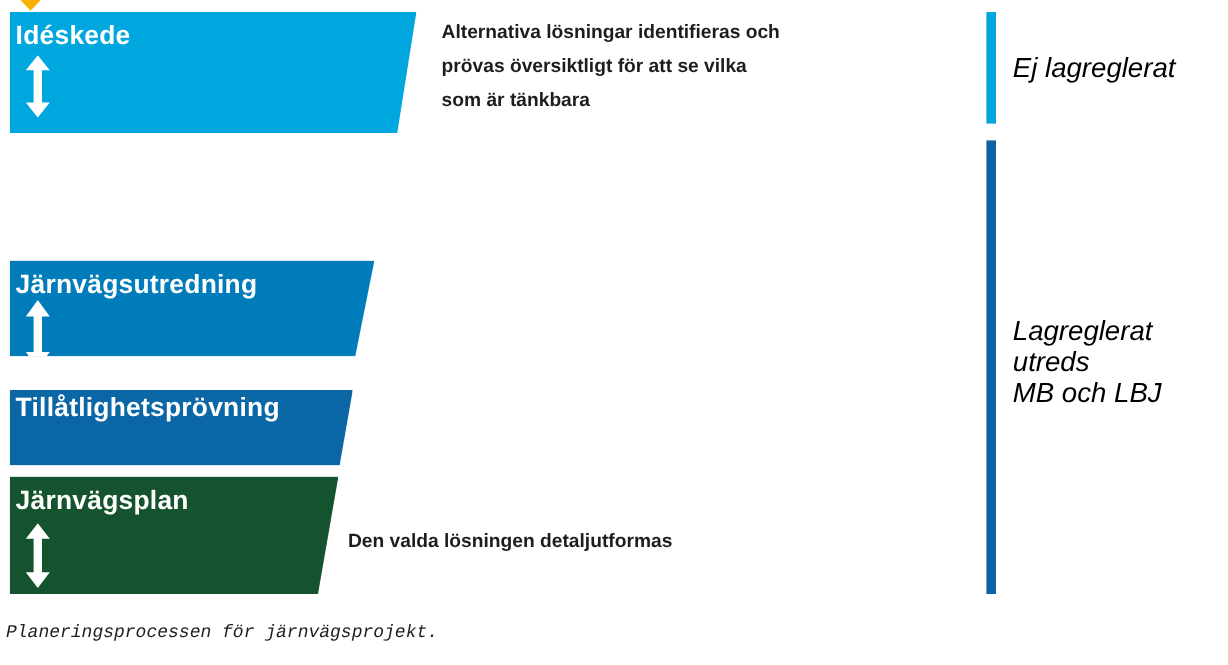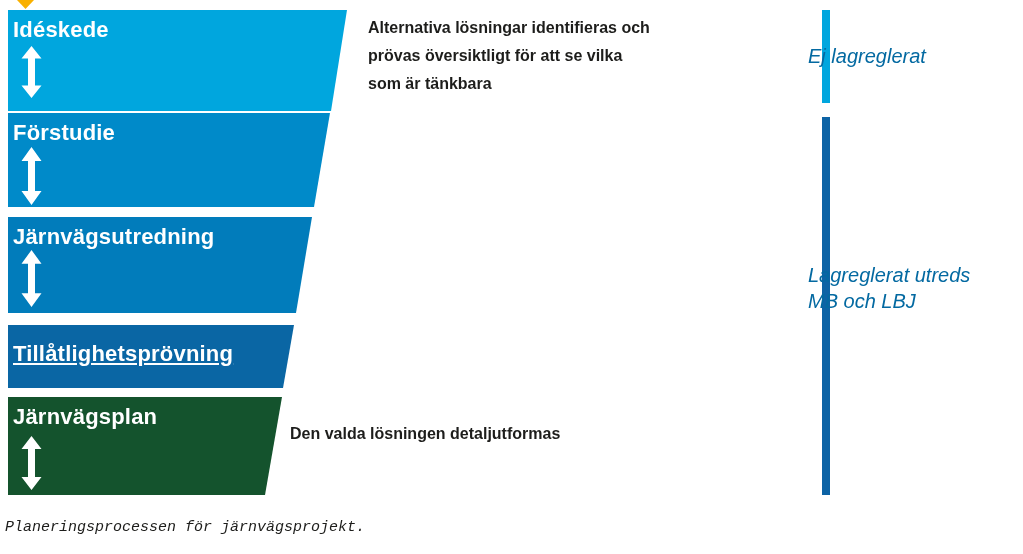--- a/index.html
+++ b/index.html
@@ -23,54 +23,54 @@
     letter-spacing:0.2px;
     white-space:nowrap;
   }
   .stage .updown{
     position:absolute;
     left:13px;
   }
   
   #stage-1{top:10px;width:339px;height:101px;clip-path:polygon(0 0,339px 0,323px 100%,0 100%);}
   #stage-2{top:113px;width:322px;height:94px;clip-path:polygon(0 0,322px 0,306px 100%,0 100%);}
-  #stage-3{top:217px;width:304px;height:96px;clip-path:polygon(0 0,304px 0,288px 100%,0 100%);}
+  #stage-3{top:217px;width:304px;height:80px;clip-path:polygon(0 0,304px 0,288px 100%,0 100%);}
   #stage-4{top:325px;width:286px;height:63px;clip-path:polygon(0 0,286px 0,275px 100%,0 100%);}
   #stage-5{top:397px;width:274px;height:98px;clip-path:polygon(0 0,274px 0,257px 100%,0 100%);}
   #stage-1 .label,#stage-2 .label,#stage-3 .label,#stage-5 .label{top:7px;}
-  #stage-4 .label{top:16px;text-decoration:underline;}
+  #stage-4 .label{top:2px;}
   #stage-1 .updown{top:36px;height:52px;}
   #stage-2 .updown{top:34px;height:58px;}
   #stage-3 .updown{top:33px;height:57px;}
   #stage-5 .updown{top:39px;height:54px;}
   .desc{
     position:absolute;
     color:#1d1d1b;
     font-size:16px;
     line-height:28px;
     font-weight:bold;
     white-space:pre-line;
   }
   #desc-1{left:368px;top:14px;}
   #desc-2{left:347px;top:124px;}
   #desc-3{left:330px;top:218px;}
   #desc-4{left:310px;top:334px;}
-  #desc-5{left:290px;top:420px;}
+  #desc-5{left:290px;top:438px;}
   .legend-bar{
     position:absolute;
     left:822px;
     width:8px;
   }
   #bar-unregulated{top:10px;height:93px;}
   #bar-regulated{top:117px;height:378px;}
   .legend-text{
     position:absolute;
-    left:808px;
-    color:#0369a1;
-    font-size:20px;
+    left:844px;
+    color:#000000;
+    font-size:23px;
     line-height:26px;
     font-style:italic;
     white-space:pre-line;
   }
   #legend-text-unregulated{top:43px;}
   #legend-text-regulated{top:262px;}
   .caption{
     position:absolute;
     left:5px;
     top:519px;
@@ -93,26 +93,20 @@
     <polygon points="0,0 17,0 8.5,9" fill="#F9B000"></polygon>
   </svg>
 
   <div class="stage" id="stage-1" style="background-color: rgb(0, 166, 222);">
     <div class="label">Idéskede</div>
     <svg class="updown" width="21" height="58" viewBox="0 0 21 58" preserveAspectRatio="none">
       <polygon points="10.5,0 20.5,14 14,14 14,44 20.5,44 10.5,58 0.5,44 7,44 7,14 0.5,14" fill="#ffffff"></polygon>
     </svg>
   </div>
 
-  <div class="stage" id="stage-2" style="background-color: rgb(0, 138, 201);">
-    <div class="label">Förstudie</div>
-    <svg class="updown" width="21" height="58" viewBox="0 0 21 58" preserveAspectRatio="none">
-      <polygon points="10.5,0 20.5,14 14,14 14,44 20.5,44 10.5,58 0.5,44 7,44 7,14 0.5,14" fill="#ffffff"></polygon>
-    </svg>
-  </div>
 
   <div class="stage" id="stage-3" style="background-color: rgb(1, 124, 187);">
     <div class="label">Järnvägsutredning</div>
     <svg class="updown" width="21" height="58" viewBox="0 0 21 58" preserveAspectRatio="none">
       <polygon points="10.5,0 20.5,14 14,14 14,44 20.5,44 10.5,58 0.5,44 7,44 7,14 0.5,14" fill="#ffffff"></polygon>
     </svg>
   </div>
 
   <div class="stage" id="stage-4" style="background-color: rgb(10, 102, 164);">
     <div class="label">Tillåtlighetsprövning</div>

